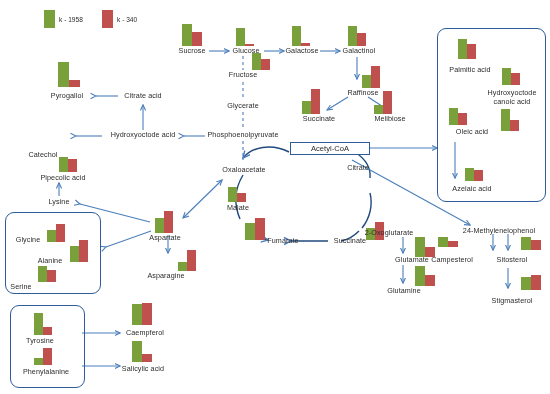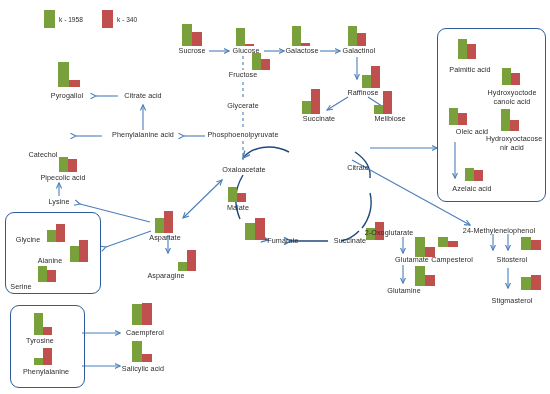--- a/index.html
+++ b/index.html
@@ -199,21 +199,21 @@
   <div class="bars" style="left:374px;top:91px;height:23px;">
     <span class="bar g" style="width:9px;height:9px;"></span>
     <span class="bar r" style="width:9px;height:23px;"></span>
   </div>
   <div class="label" style="left:390px;top:115px;">Melibiose</div>
 
   <div class="label" style="left:243px;top:102px;">Glycerate</div>
 
   <div class="label" style="left:243px;top:131px;">Phosphoenolpyruvate</div>
 
-  <div class="label" style="left:143px;top:131px;">Phenylalanine acid</div>
+  <div class="label" style="left:143px;top:131px;">Hydroxyoctode acid</div>
 
   <div class="label" style="left:143px;top:92px;">Citrate acid</div>
 
   <div class="bars" style="left:58px;top:62px;height:25px;">
     <span class="bar g" style="width:11px;height:25px;"></span>
     <span class="bar r" style="width:11px;height:7px;"></span>
   </div>
   <div class="label" style="left:67px;top:92px;">Pyrogallol</div>
 
   <div class="label" style="left:43px;top:131px;margin-top:20px;">Catechol</div>
@@ -273,20 +273,21 @@
     <span class="bar r" style="width:10px;height:22px;"></span>
   </div>
   <div class="label" style="left:145px;top:329px;">Caempferol</div>
 
   <div class="bars" style="left:132px;top:341px;height:21px;">
     <span class="bar g" style="width:10px;height:21px;"></span>
     <span class="bar r" style="width:10px;height:8px;"></span>
   </div>
   <div class="label wrap" style="left:143px;top:365px;">Salicylic acid</div>
 
+  <div class="acetyl" style="left:290px;top:142px;width:80px;height:13px;">Acetyl-CoA</div>
 
   <div class="label" style="left:358px;top:164px;">Citrate</div>
 
   <div class="label" style="left:244px;top:166px;">Oxaloacetate</div>
 
   <div class="bars" style="left:228px;top:187px;height:15px;">
     <span class="bar g" style="width:9px;height:15px;"></span>
     <span class="bar r" style="width:9px;height:9px;"></span>
   </div>
   <div class="label" style="left:238px;top:204px;">Malate</div>
@@ -332,21 +333,20 @@
   <div class="bars" style="left:449px;top:108px;height:17px;">
     <span class="bar g" style="width:9px;height:17px;"></span>
     <span class="bar r" style="width:9px;height:12px;"></span>
   </div>
   <div class="label" style="left:462px;top:128px;padding-left:20px;">Oleic acid</div>
 
   <div class="bars" style="left:501px;top:109px;height:22px;">
     <span class="bar g" style="width:9px;height:22px;"></span>
     <span class="bar r" style="width:9px;height:11px;"></span>
   </div>
-  <div class="label w52" style="left:512px;top:135px;">Hydroxyoctacose nir acid</div>
 
   <div class="bars" style="left:465px;top:168px;height:13px;">
     <span class="bar g" style="width:9px;height:13px;"></span>
     <span class="bar r" style="width:9px;height:11px;"></span>
   </div>
   <div class="label" style="left:472px;top:185px;">Azelaic acid</div>
 
   <div class="label" style="left:499px;top:227px;">24-Methylenelophenol</div>
 
   <div class="bars" style="left:438px;top:237px;height:10px;">

